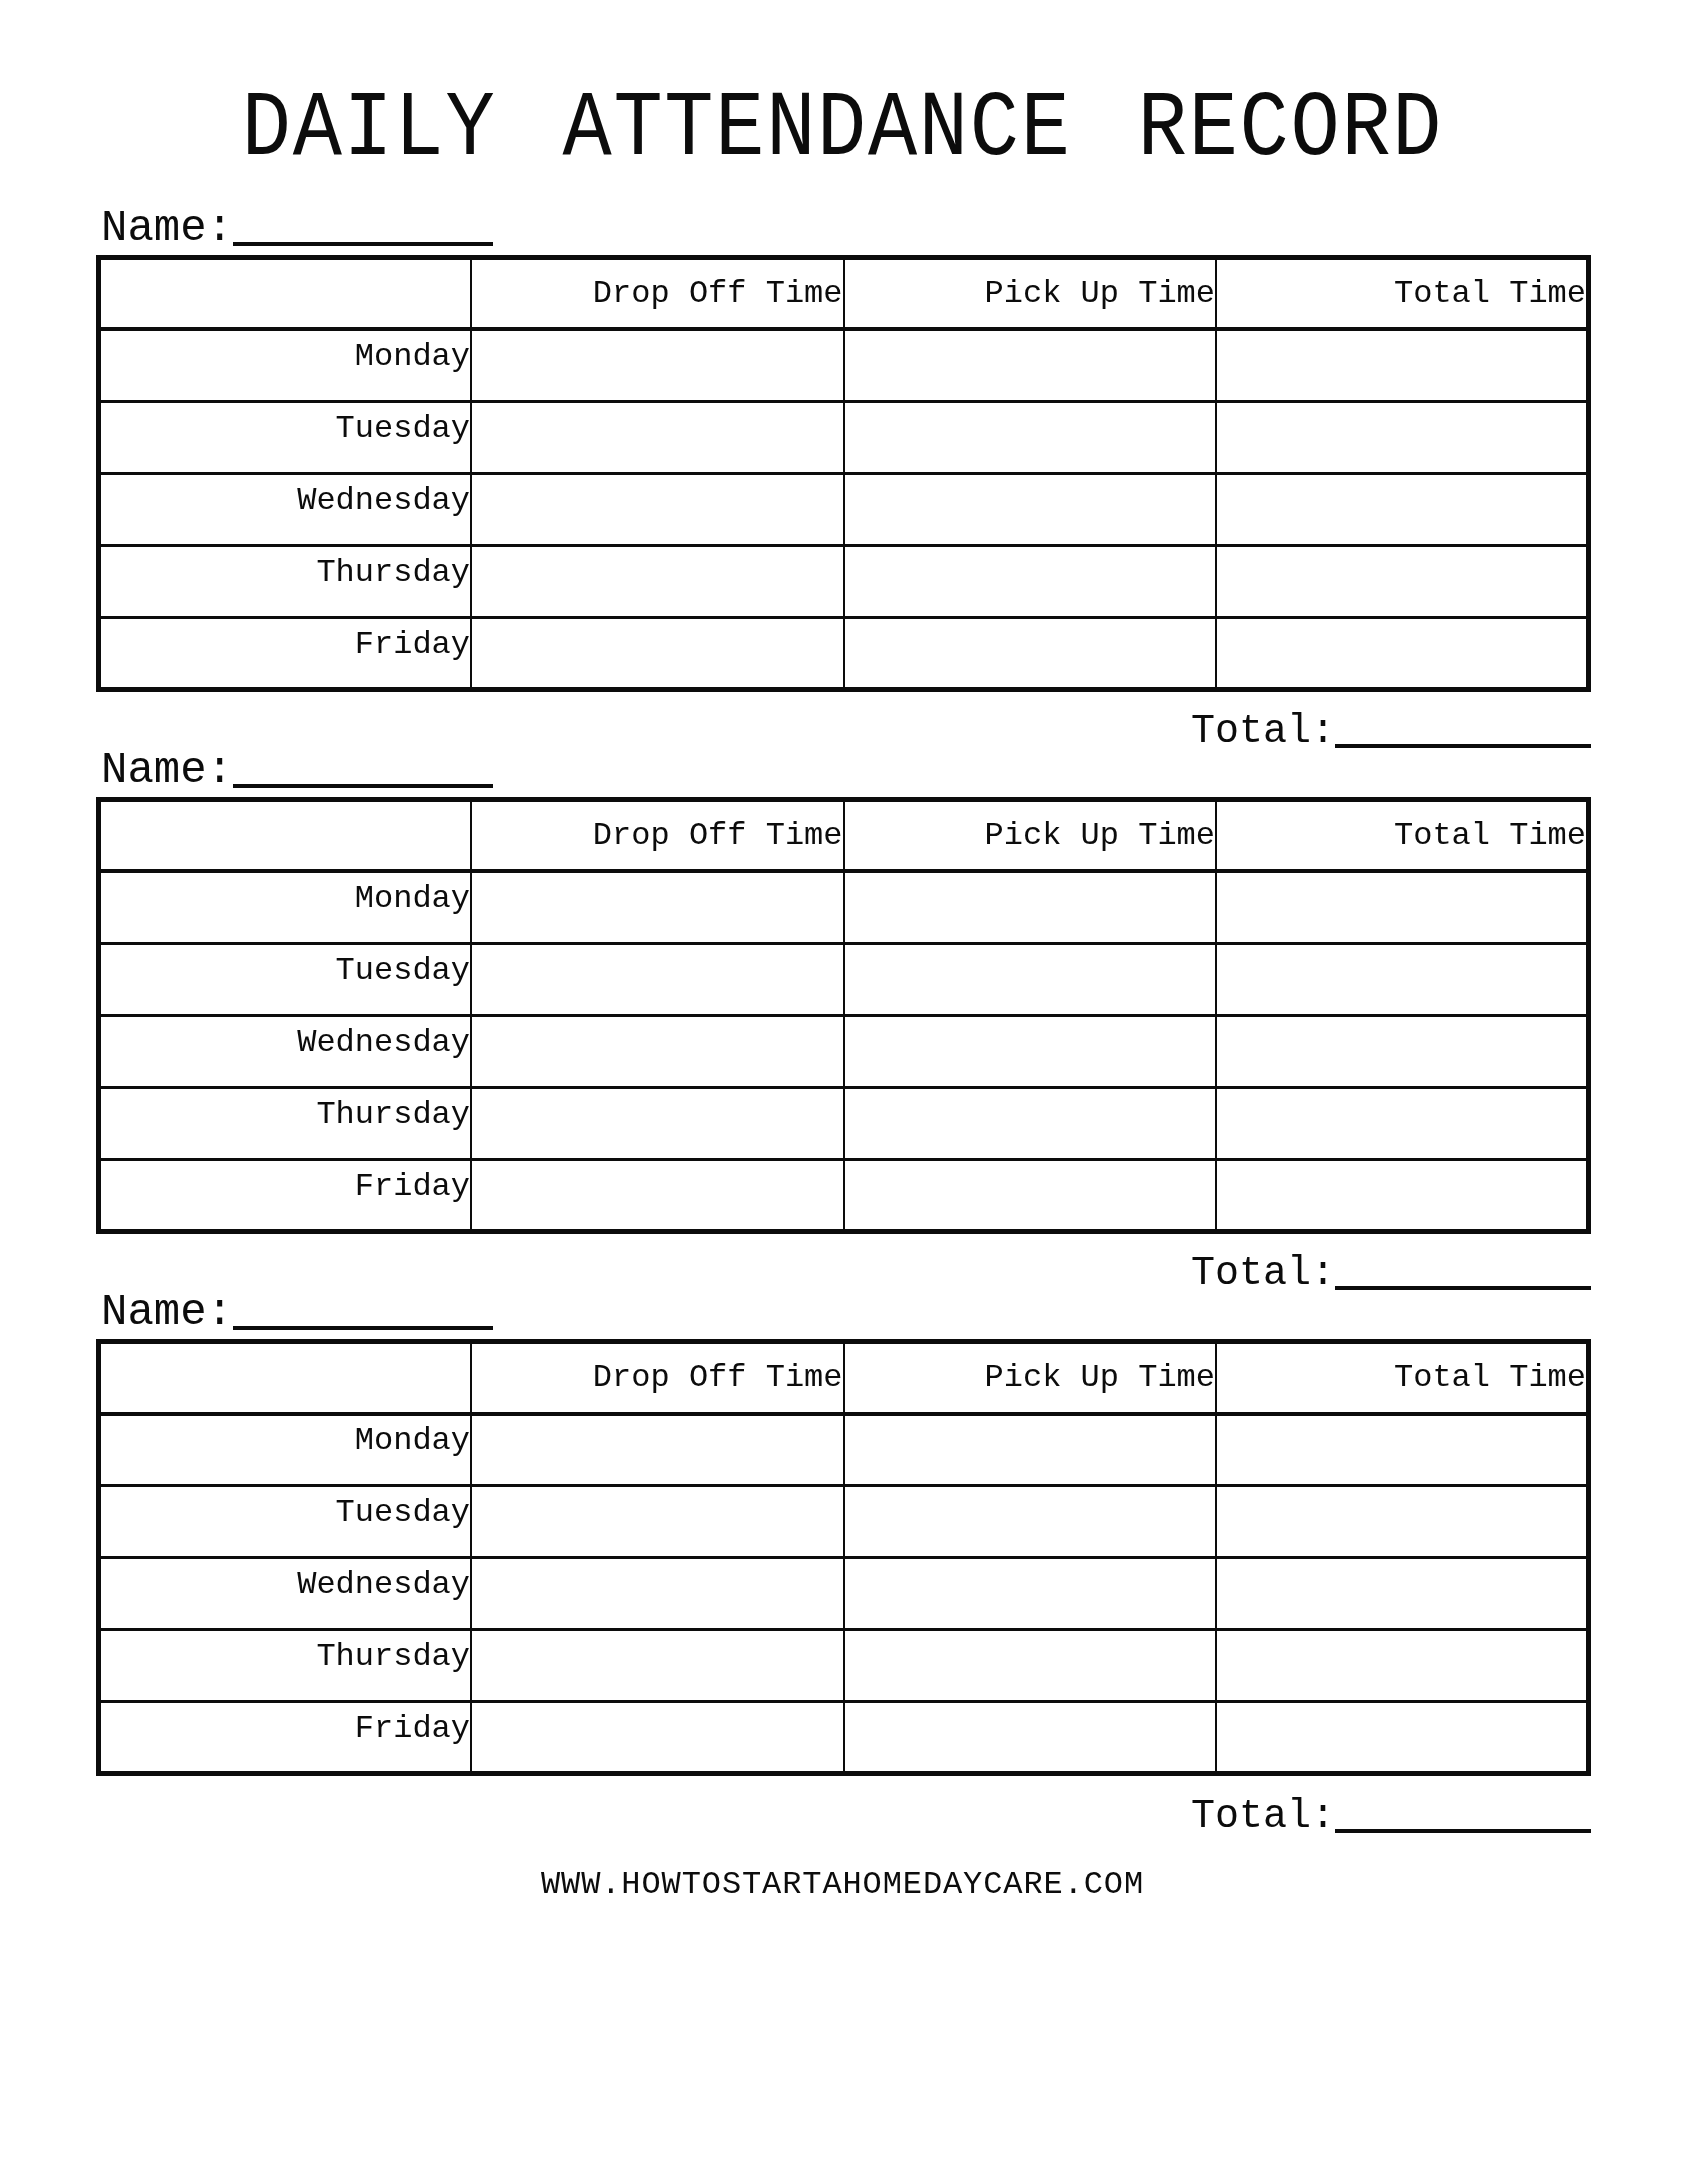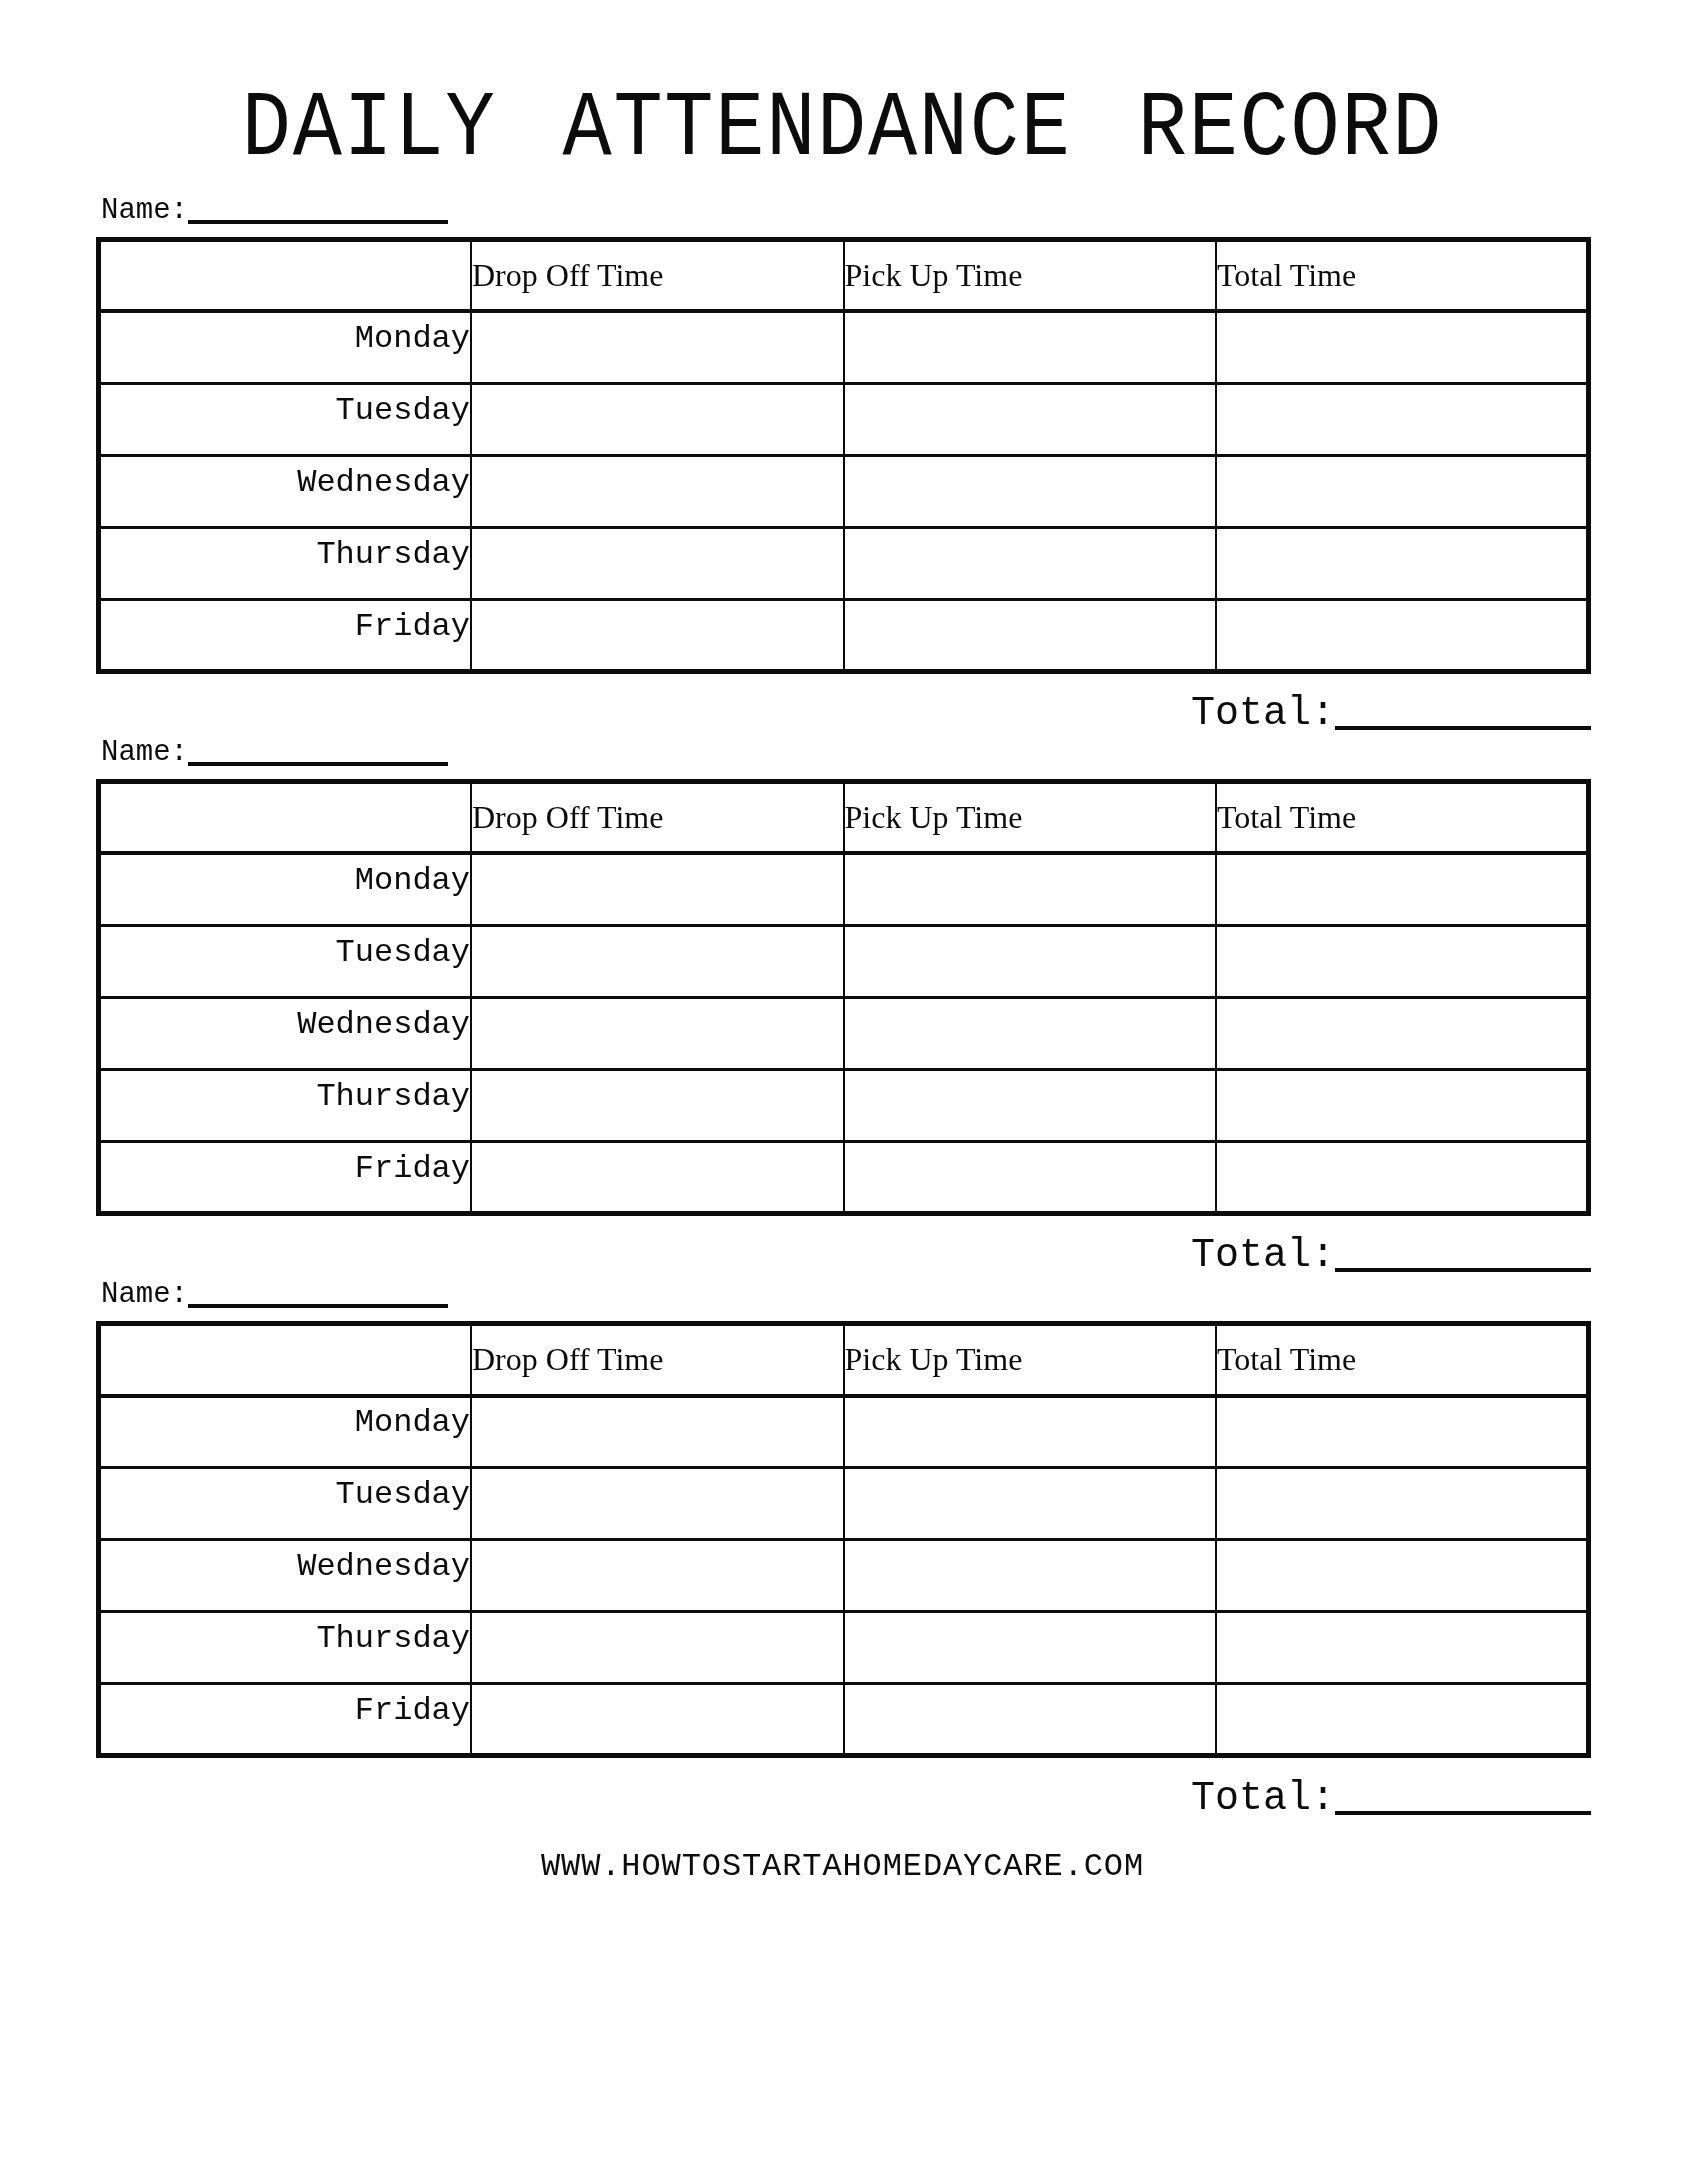--- a/index.html
+++ b/index.html
@@ -35,22 +35,22 @@
     display: inline-block;
     height: 0.55em;
     border-bottom: 4.3px solid #0c0c0c;
     position: relative;
     top: 6px;
   }
   .week-line { width: 591px; border-bottom-width: 5.1px; }
   .name-line { width: 260px; }
   .total-line { width: 256px; }
   .section .name-row {
-    margin: 24px 0 0 101px;
-    font-size: 29px;
+    margin: 42px 0 0 101px;
+    font-size: 44px;
     line-height: 39px;
     white-space: nowrap;
   }
   .section + .section .name-row { margin-top: 0; }
   .att-table {
     margin: 6.8px 0 0 96px;
     width: 1495px;
     table-layout: fixed;
     border-collapse: collapse;
     border: 5.1px solid #0c0c0c;
@@ -59,24 +59,23 @@
   .att-table col { width: 25%; }
   .att-table th, .att-table td {
     border: 3.4px solid #0c0c0c;
     border-left-width: 2.6px;
     border-right-width: 2.6px;
     height: 72px;
     overflow: hidden;
   }
   .att-table thead th {
     font-weight: normal;
-    text-align: left;
+    text-align: right;
     vertical-align: middle;
     border-bottom-width: 4.3px;
-    font-family: Liberation Serif, serif;
   }
   .att-table td.day {
     text-align: right;
     vertical-align: top;
     padding: 6.8px 0 0 10.2px;
   }
   .att-table td.cell { vertical-align: top; }
   .total-row {
     margin: 20.4px 0 0 96px;
     width: 1495px;

